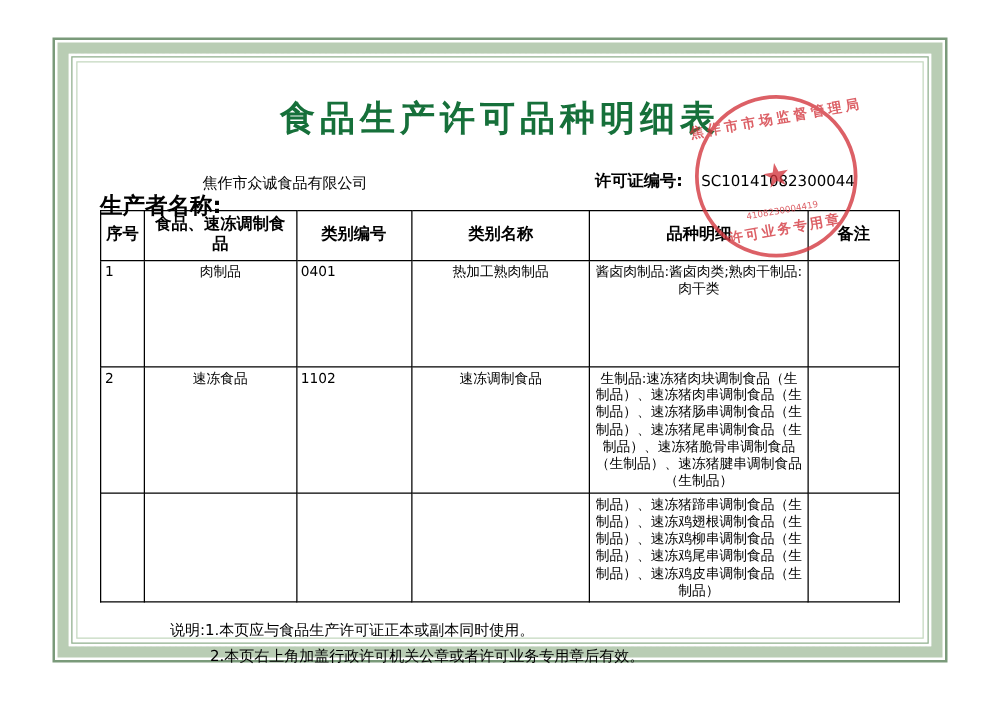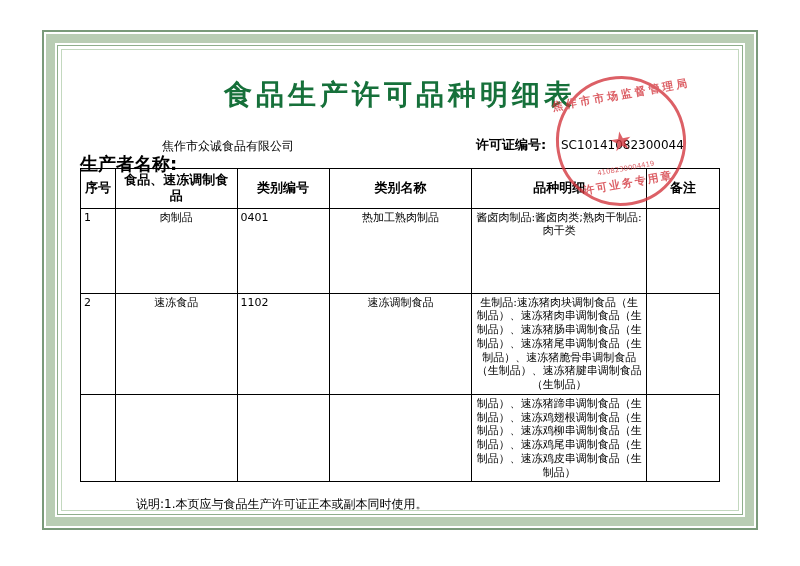--- a/index.html
+++ b/index.html
@@ -309,20 +309,21 @@
           <td class="c-name"></td>
           <td class="c-detail">制品）、速冻猪蹄串调制食品（生制品）、速冻鸡翅根调制食品（生制品）、速冻鸡柳串调制食品（生制品）、速冻鸡尾串调制食品（生制品）、速冻鸡皮串调制食品（生制品）</td>
           <td class="c-remark"></td>
         </tr>
       </tbody>
     </table>
 
     <div class="notes">
       <span class="note-label">说明:</span>
       <div class="note-line">1.本页应与食品生产许可证正本或副本同时使用。</div>
+      <div class="note-line" style="margin-left:32px;">2.本页右上角加盖行政许可机关公章或者许可业务专用章后有效。</div>
     </div>
   </div>
 
 
   <div class="seal">
     <div class="seal-top">焦作市市场监督管理局</div>
     <div class="star">★</div>
     <div class="seal-code">4108230004419</div>
     <div class="seal-bottom">许可业务专用章</div>
   </div>

